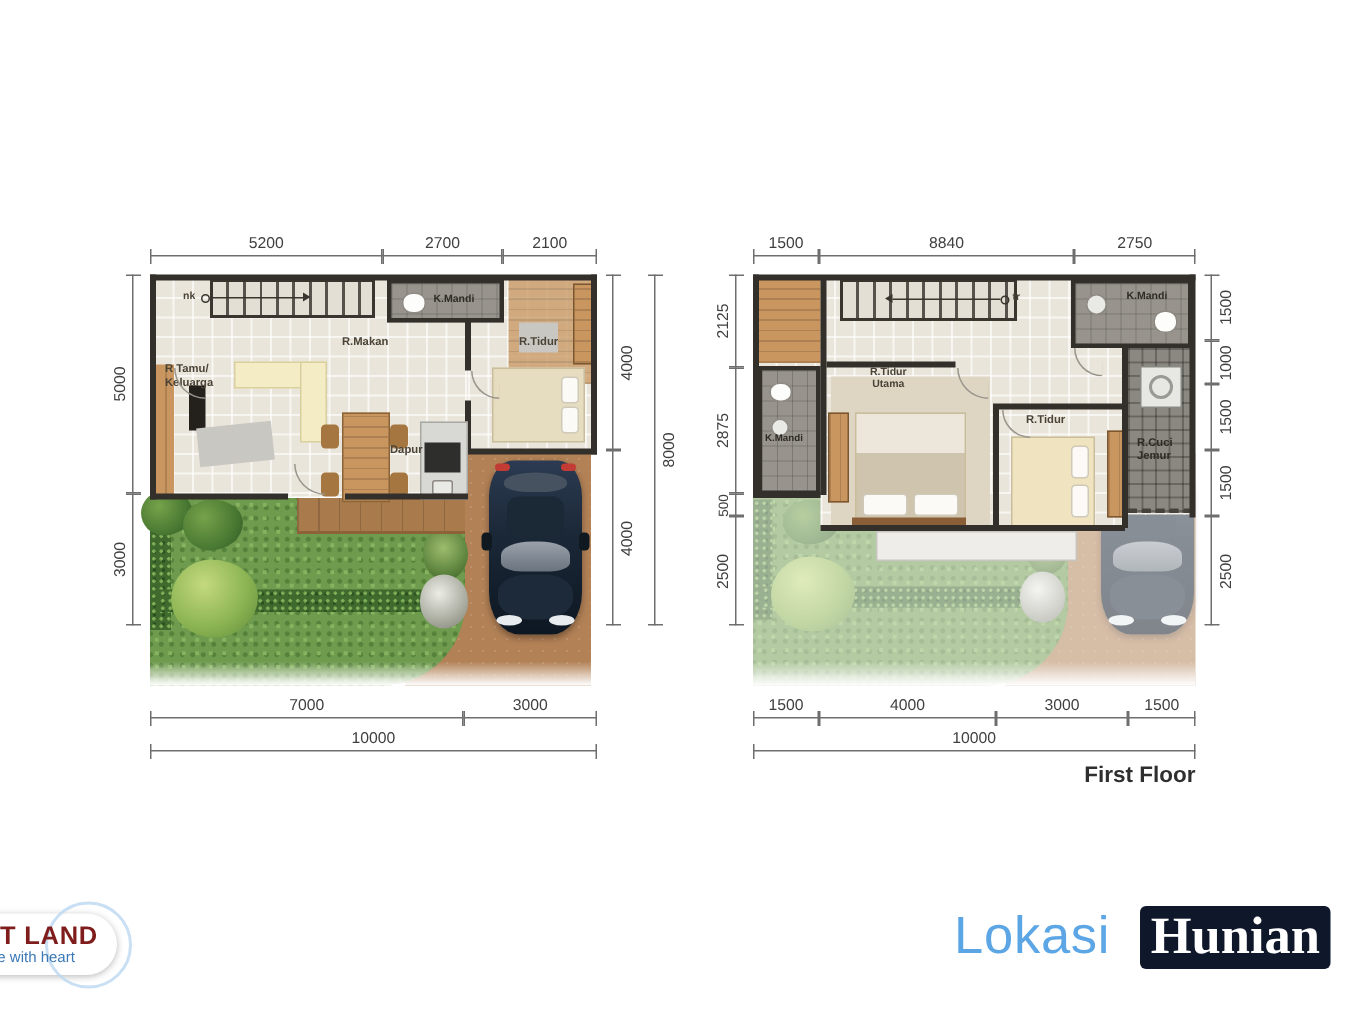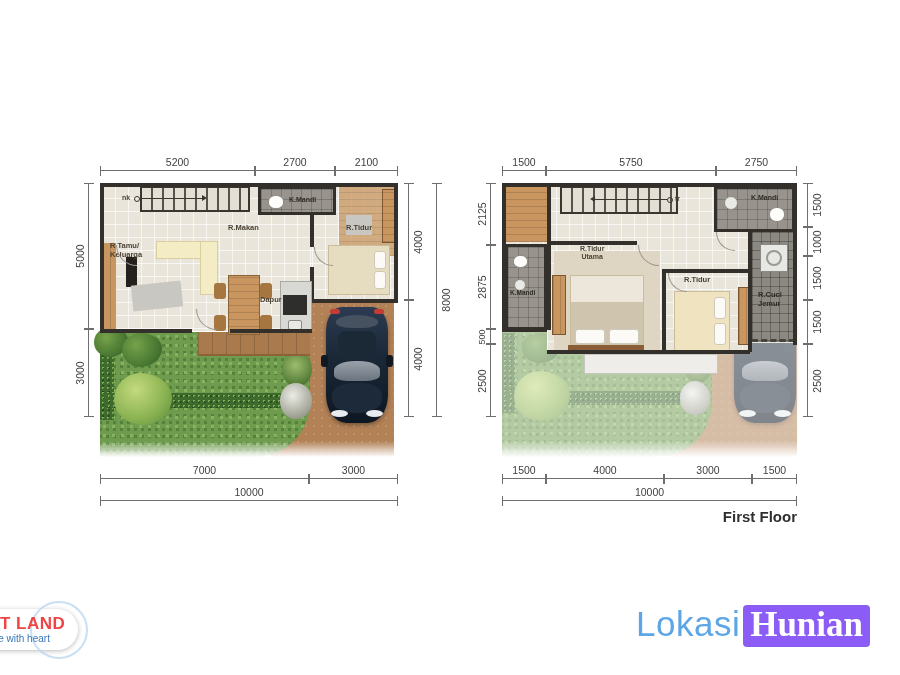--- a/index.html
+++ b/index.html
@@ -70,26 +70,26 @@
   .ah-l{position:absolute;width:0;height:0;border-right:5px solid #3a362f;border-top:3px solid transparent;border-bottom:3px solid transparent;}
   
   .sofa{background:#f3ecc4;border:1px solid #d9cf9f;}
   .bed{background:#e6dcc0;border:1px solid #c9bd9c;}
   .pillow{background:#fbfaf6;border:1px solid #cfc9ba;border-radius:3px;}
   .rug{background:#c9c7c2;}
   
   .dev-pill{position:absolute;left:-62px;top:609px;width:140px;height:41px;background:#fff;border-radius:21px;
             box-shadow:0 1px 5px rgba(0,0,0,.28);}
   .dev-ring{position:absolute;right:-10px;top:-8px;width:54px;height:54px;border:2px solid #bcd7f0;border-radius:50%;opacity:.8;}
-  .dev-t1{position:absolute;left:62px;top:5px;font-weight:bold;color:#ef4444;font-size:17px;letter-spacing:.5px;}
+  .dev-t1{position:absolute;left:62px;top:5px;font-weight:bold;color:#7f1d1d;font-size:17px;letter-spacing:.5px;}
   .dev-t2{position:absolute;left:58px;top:24px;color:#3A78B5;font-size:10px;}
   .lokasi{position:absolute;left:636px;top:603px;font-size:35px;line-height:42px;white-space:nowrap;}
   .lokasi .p1{color:#5CA6E6;letter-spacing:.5px;}
-  .lokasi .p2{display:inline-block;background:#8b5cf6;color:#fff;font-family:"Liberation Serif",serif;font-weight:bold;
-              padding:0 7px 3px 7px;border-radius:4px;margin-left:3px;line-height:39px;}
+  .lokasi .p2{display:inline-block;background:#0f172a;color:#fff;font-family:"Liberation Serif",serif;font-weight:bold;
+              padding:0 7px 3px 7px;border-radius:4px;margin-left:20px;line-height:39px;}
 </style>
 </head>
 <body>
 
 <div class="stage">
 
 
   <div class="dh" style="left:100px;top:170px;width:155px">
       <span class="dl">5200</span>
     </div>
@@ -210,21 +210,21 @@
       <div class="hl" style="right:5px"></div>
       <div class="mir" style="left:-5px"></div>
       <div class="mir" style="right:-5px"></div>
     </div>
   </div>
 
   <div class="dh" style="left:502px;top:170px;width:44px">
       <span class="dl">1500</span>
     </div>
   <div class="dh" style="left:546px;top:170px;width:170px">
-      <span class="dl">5750</span>
+      <span class="dl">8840</span>
     </div>
   <div class="dh" style="left:716px;top:170px;width:81px">
       <span class="dl">2750</span>
     </div>
   <div class="dv" style="left:490px;top:183px;height:62px">
       <span class="dl">2125</span>
     </div>
   <div class="dv" style="left:490px;top:245px;height:84px">
       <span class="dl">2875</span>
     </div>

